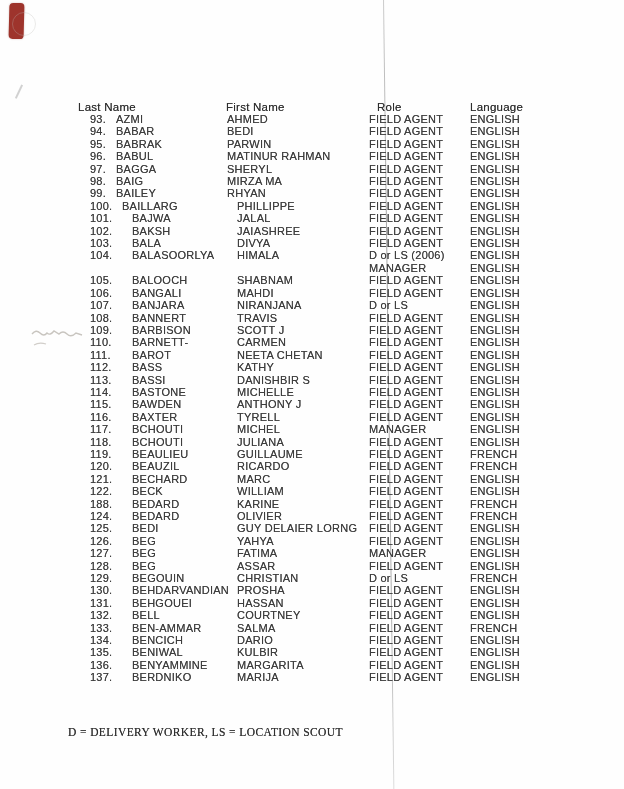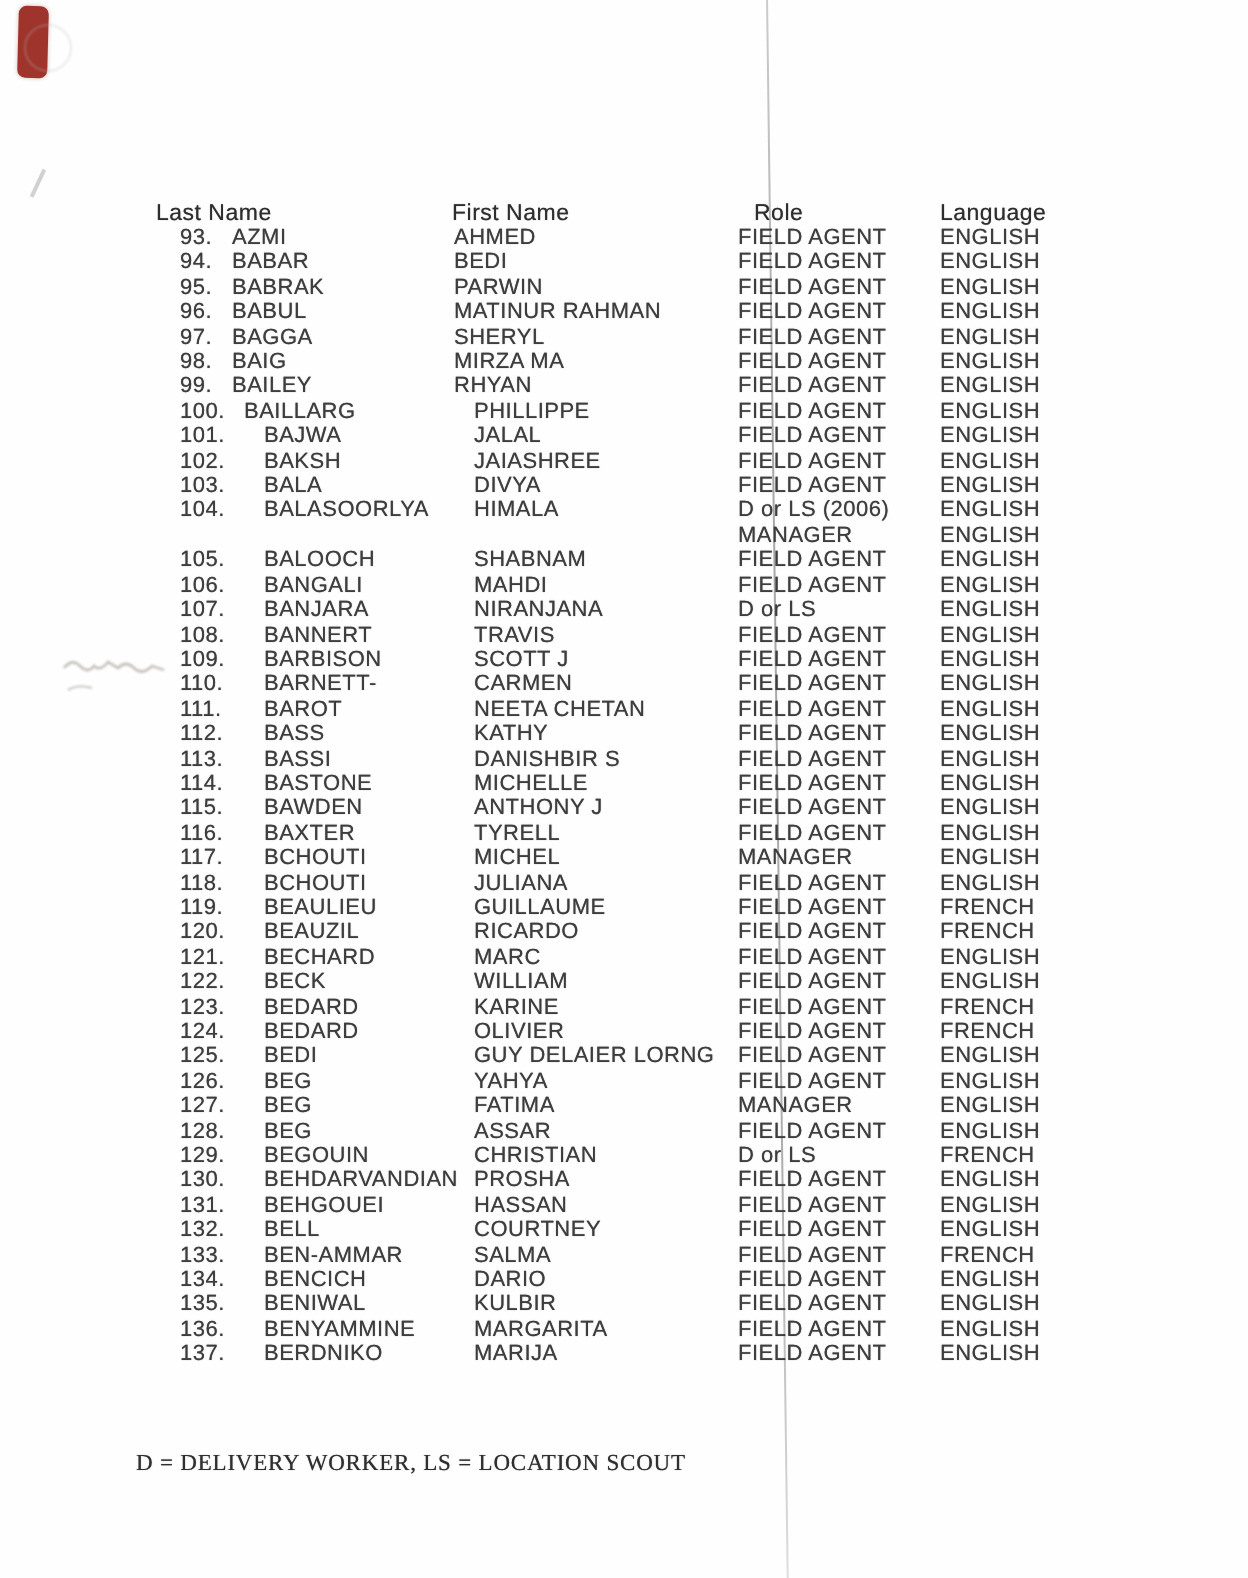--- a/index.html
+++ b/index.html
@@ -293,21 +293,21 @@
     <span class="cell c-lang">ENGLISH</span>
   </div>
       <div class="trow scantext">
     <span class="cell c-num">122.</span>
     <span class="cell c-last">BECK</span>
     <span class="cell c-first">WILLIAM</span>
     <span class="cell c-role">FIELD AGENT</span>
     <span class="cell c-lang">ENGLISH</span>
   </div>
       <div class="trow scantext">
-    <span class="cell c-num">123.</span>
+    <span class="cell c-num">188.</span>
     <span class="cell c-last">BEDARD</span>
     <span class="cell c-first">KARINE</span>
     <span class="cell c-role">FIELD AGENT</span>
     <span class="cell c-lang">FRENCH</span>
   </div>
       <div class="trow scantext">
     <span class="cell c-num">124.</span>
     <span class="cell c-last">BEDARD</span>
     <span class="cell c-first">OLIVIER</span>
     <span class="cell c-role">FIELD AGENT</span>

